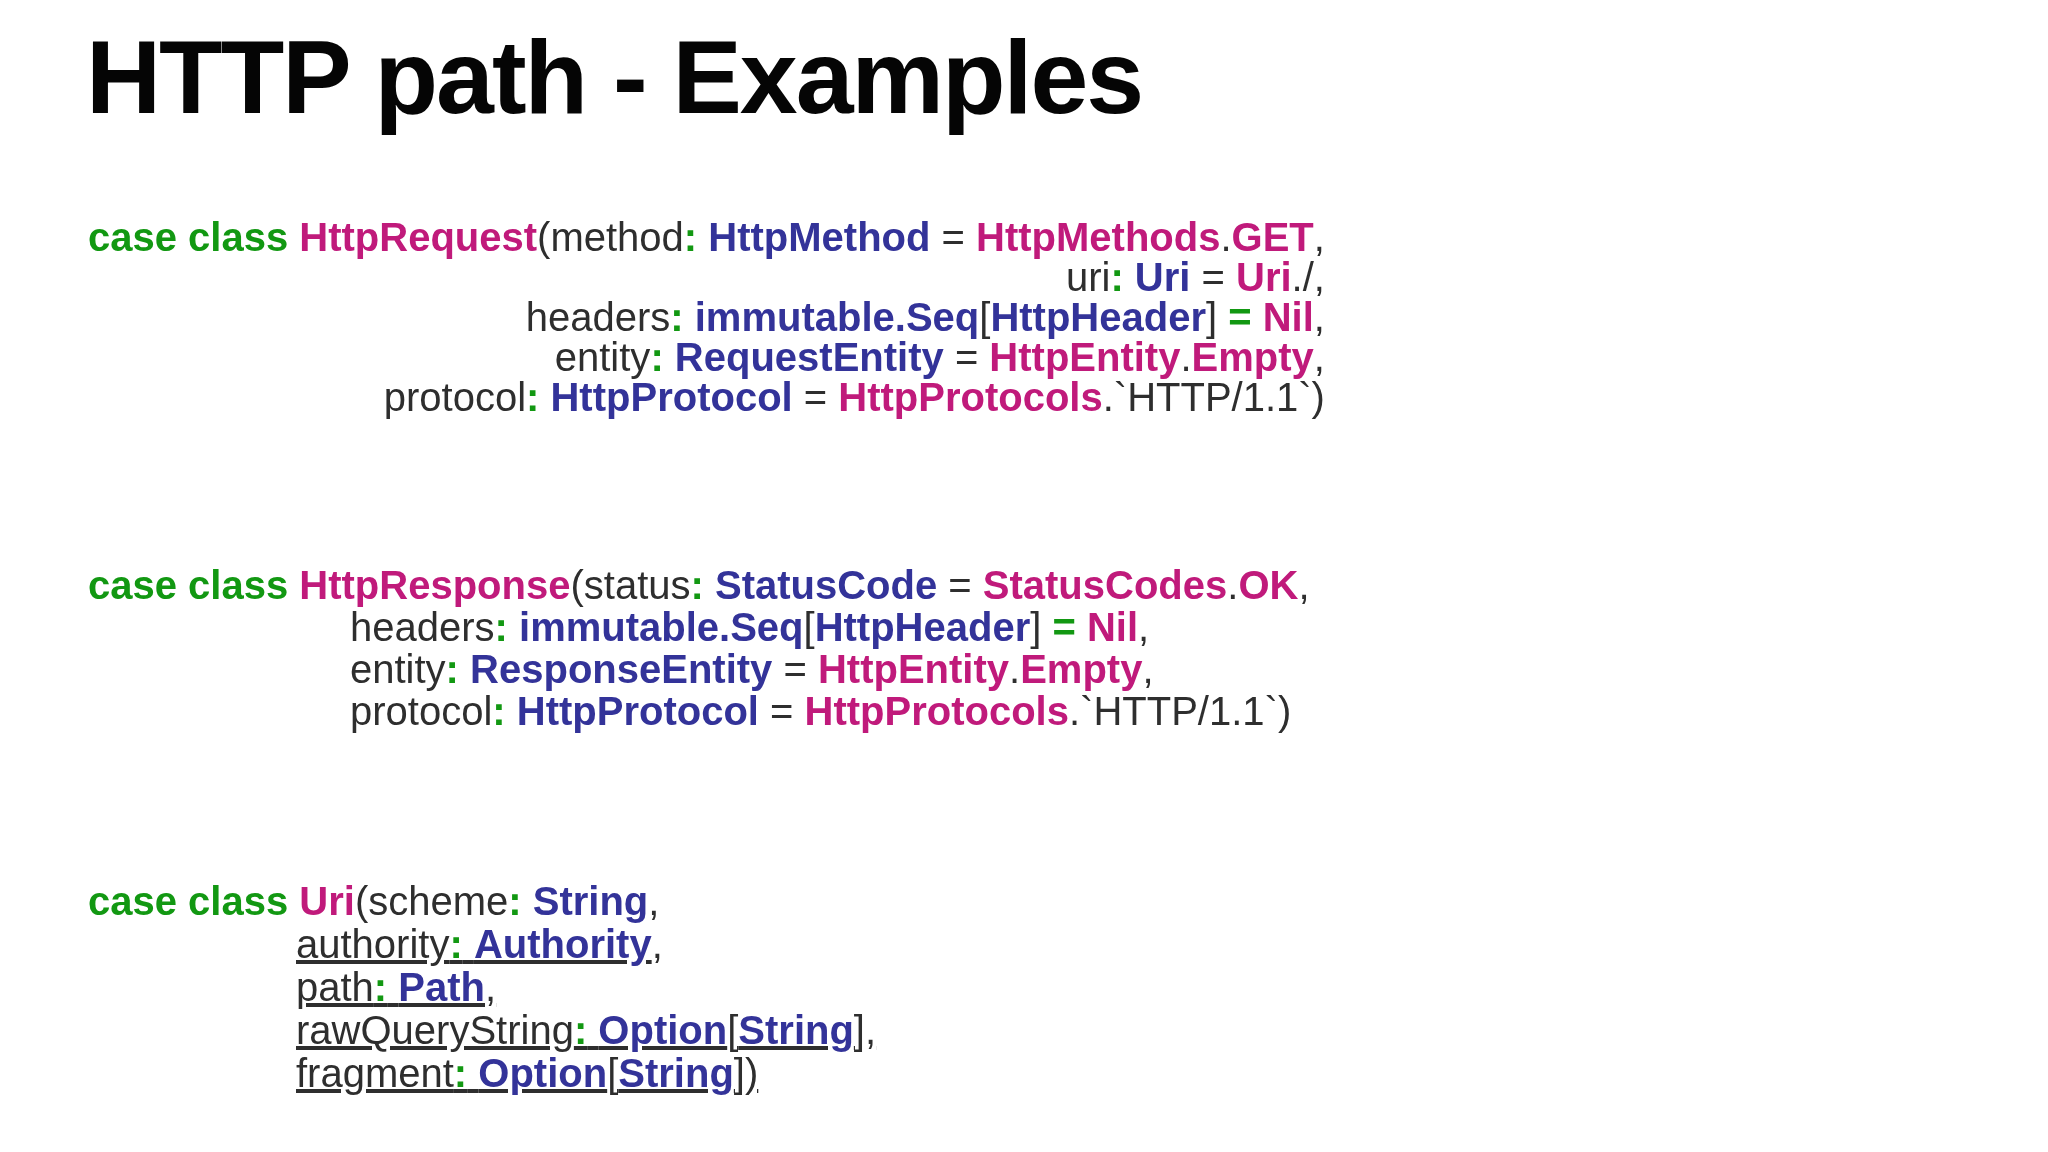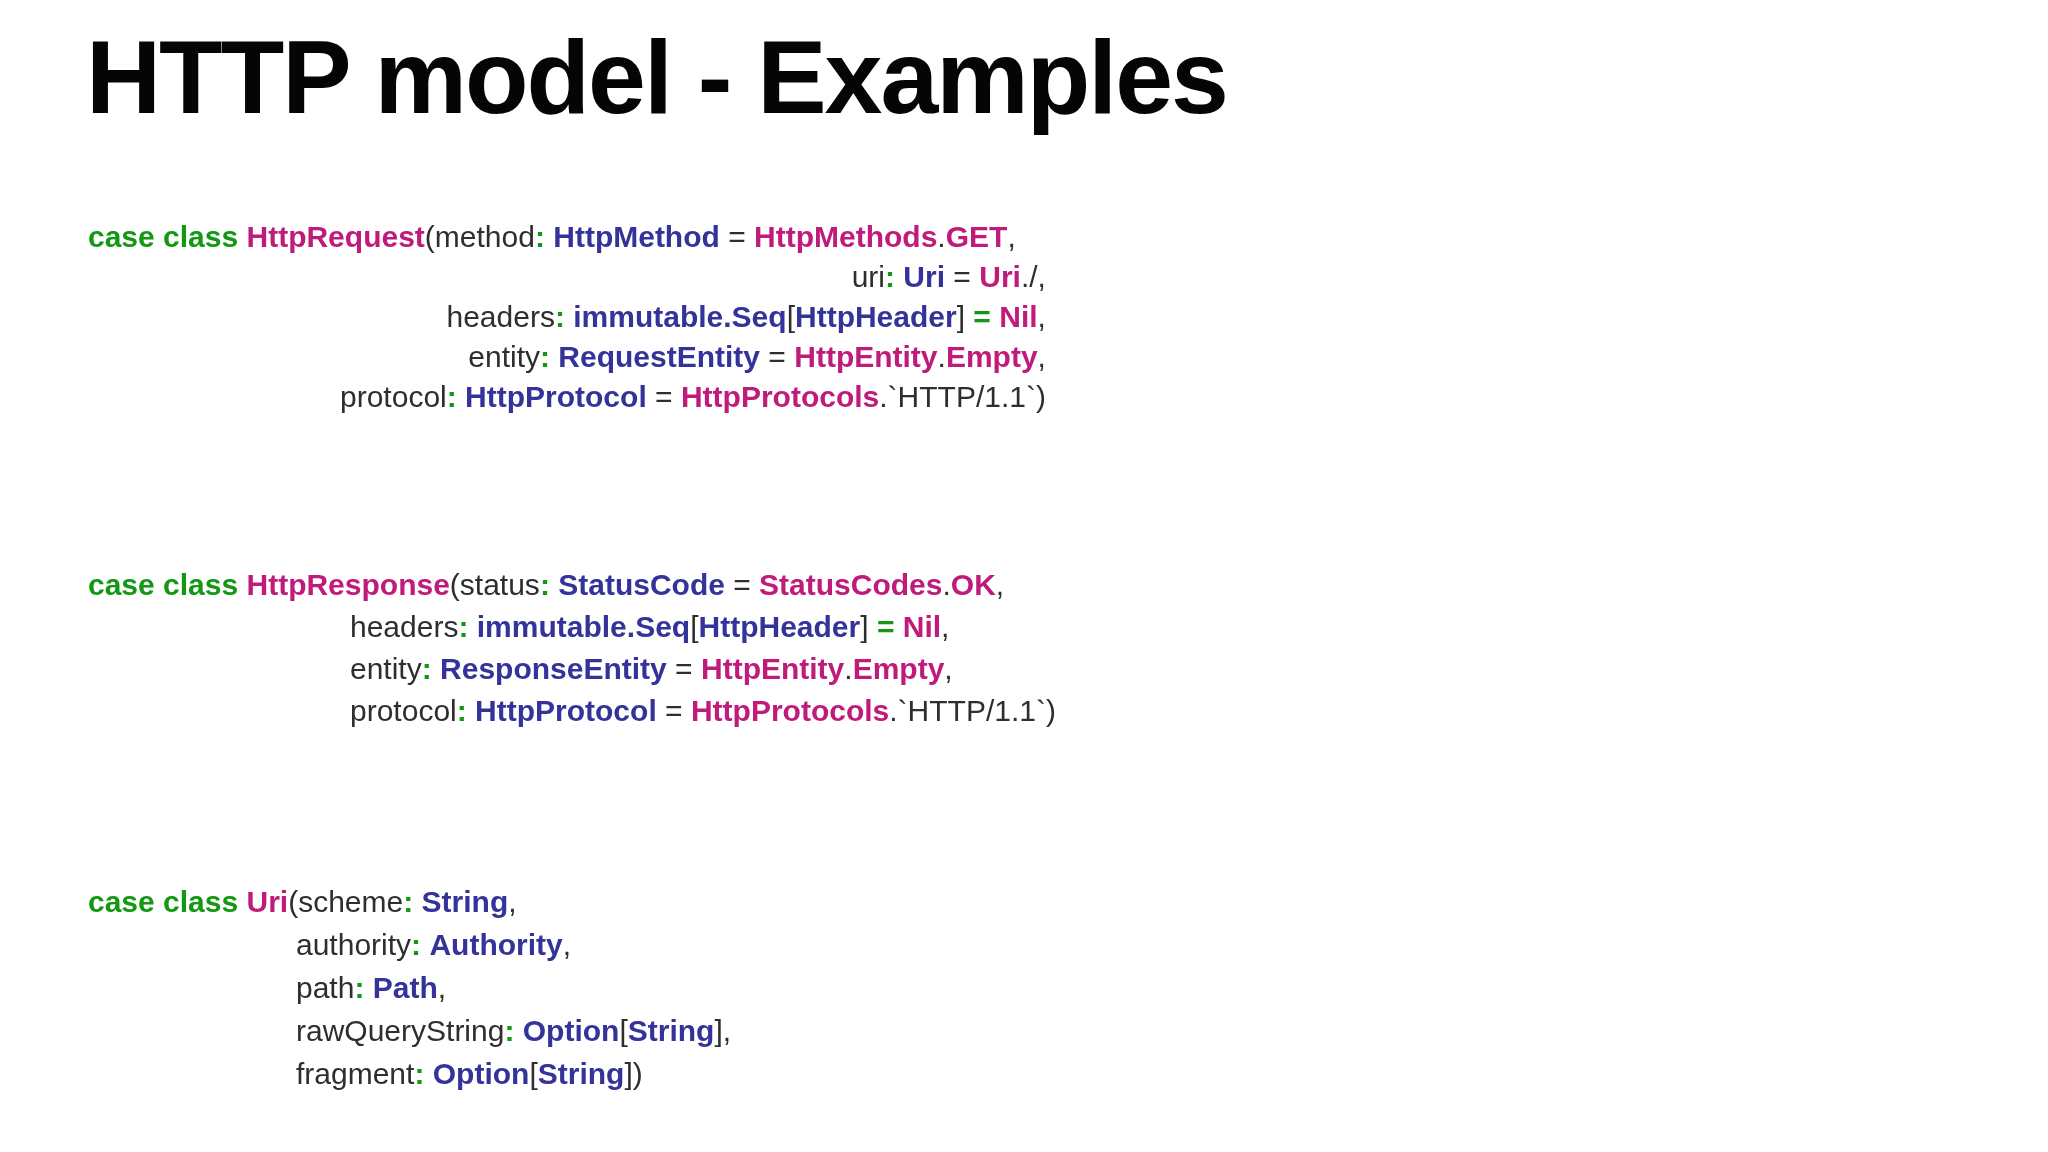--- a/index.html
+++ b/index.html
@@ -24,44 +24,44 @@
     font-size: 104px;
     font-weight: 700;
     letter-spacing: -2px;
     color: #050505;
     white-space: nowrap;
   }
   .code-block {
     position: absolute;
     left: 88px;
     color: #2e2e2e;
-    font-size: 30px;
+    font-size: 40px;
     white-space: pre;
   }
   .code-block .code-line {
     white-space: pre;
   }
   #block-request  { top: 217px; }
   #block-request  .code-line { line-height: 40px; height: 40px; }
   #block-request  .code-line.indented { padding-left: 252px; text-align: right; }
   #block-response { top: 564px; }
   #block-response .code-line { line-height: 42px; height: 42px; }
   #block-response .code-line.indented { padding-left: 262px; }
   #block-uri      { top: 880px; }
   #block-uri      .code-line { line-height: 43px; height: 43px; }
-  #block-uri      .code-line.indented { padding-left: 208px; }
+  #block-uri      .code-line.indented { padding-left: 208px; text-decoration: underline; }
   .tok-k { color: #129812; font-weight: 700; }  
   .tok-t { color: #333399; font-weight: 700; }  
   .tok-v { color: #C01A7B; font-weight: 700; }  
   .tok-p { color: #2e2e2e; font-weight: 400; }  
 </style>
 </head>
 <body>
 
 <div class="slide">
-  <div class="slide-title">HTTP model - Examples</div>
+  <div class="slide-title">HTTP path - Examples</div>
 
   <div id="block-request" class="code-block"><div class="code-line"><span class="tok-k">case class </span><span class="tok-v">HttpRequest</span><span class="tok-p">(method</span><span class="tok-k">:</span><span class="tok-p"> </span><span class="tok-t">HttpMethod</span><span class="tok-p"> = </span><span class="tok-v">HttpMethods</span><span class="tok-p">.</span><span class="tok-v">GET</span><span class="tok-p">,</span></div><div class="code-line indented"><span class="tok-p">uri</span><span class="tok-k">:</span><span class="tok-p"> </span><span class="tok-t">Uri</span><span class="tok-p"> = </span><span class="tok-v">Uri</span><span class="tok-p">./,</span></div><div class="code-line indented"><span class="tok-p">headers</span><span class="tok-k">:</span><span class="tok-p"> </span><span class="tok-t">immutable.Seq</span><span class="tok-p">[</span><span class="tok-t">HttpHeader</span><span class="tok-p">] </span><span class="tok-k">=</span><span class="tok-p"> </span><span class="tok-v">Nil</span><span class="tok-p">,</span></div><div class="code-line indented"><span class="tok-p">entity</span><span class="tok-k">:</span><span class="tok-p"> </span><span class="tok-t">RequestEntity</span><span class="tok-p"> = </span><span class="tok-v">HttpEntity</span><span class="tok-p">.</span><span class="tok-v">Empty</span><span class="tok-p">,</span></div><div class="code-line indented"><span class="tok-p">protocol</span><span class="tok-k">:</span><span class="tok-p"> </span><span class="tok-t">HttpProtocol</span><span class="tok-p"> = </span><span class="tok-v">HttpProtocols</span><span class="tok-p">.`HTTP/1.1`)</span></div></div>
 
   <div id="block-response" class="code-block"><div class="code-line"><span class="tok-k">case class </span><span class="tok-v">HttpResponse</span><span class="tok-p">(status</span><span class="tok-k">:</span><span class="tok-p"> </span><span class="tok-t">StatusCode</span><span class="tok-p"> = </span><span class="tok-v">StatusCodes</span><span class="tok-p">.</span><span class="tok-v">OK</span><span class="tok-p">,</span></div><div class="code-line indented"><span class="tok-p">headers</span><span class="tok-k">:</span><span class="tok-p"> </span><span class="tok-t">immutable.Seq</span><span class="tok-p">[</span><span class="tok-t">HttpHeader</span><span class="tok-p">] </span><span class="tok-k">=</span><span class="tok-p"> </span><span class="tok-v">Nil</span><span class="tok-p">,</span></div><div class="code-line indented"><span class="tok-p">entity</span><span class="tok-k">:</span><span class="tok-p"> </span><span class="tok-t">ResponseEntity</span><span class="tok-p"> = </span><span class="tok-v">HttpEntity</span><span class="tok-p">.</span><span class="tok-v">Empty</span><span class="tok-p">,</span></div><div class="code-line indented"><span class="tok-p">protocol</span><span class="tok-k">:</span><span class="tok-p"> </span><span class="tok-t">HttpProtocol</span><span class="tok-p"> = </span><span class="tok-v">HttpProtocols</span><span class="tok-p">.`HTTP/1.1`)</span></div></div>
 
   <div id="block-uri" class="code-block"><div class="code-line"><span class="tok-k">case class </span><span class="tok-v">Uri</span><span class="tok-p">(scheme</span><span class="tok-k">:</span><span class="tok-p"> </span><span class="tok-t">String</span><span class="tok-p">,</span></div><div class="code-line indented"><span class="tok-p">authority</span><span class="tok-k">:</span><span class="tok-p"> </span><span class="tok-t">Authority</span><span class="tok-p">,</span></div><div class="code-line indented"><span class="tok-p">path</span><span class="tok-k">:</span><span class="tok-p"> </span><span class="tok-t">Path</span><span class="tok-p">,</span></div><div class="code-line indented"><span class="tok-p">rawQueryString</span><span class="tok-k">:</span><span class="tok-p"> </span><span class="tok-t">Option</span><span class="tok-p">[</span><span class="tok-t">String</span><span class="tok-p">],</span></div><div class="code-line indented"><span class="tok-p">fragment</span><span class="tok-k">:</span><span class="tok-p"> </span><span class="tok-t">Option</span><span class="tok-p">[</span><span class="tok-t">String</span><span class="tok-p">])</span></div></div>
 </div>
 
 </body></html>

